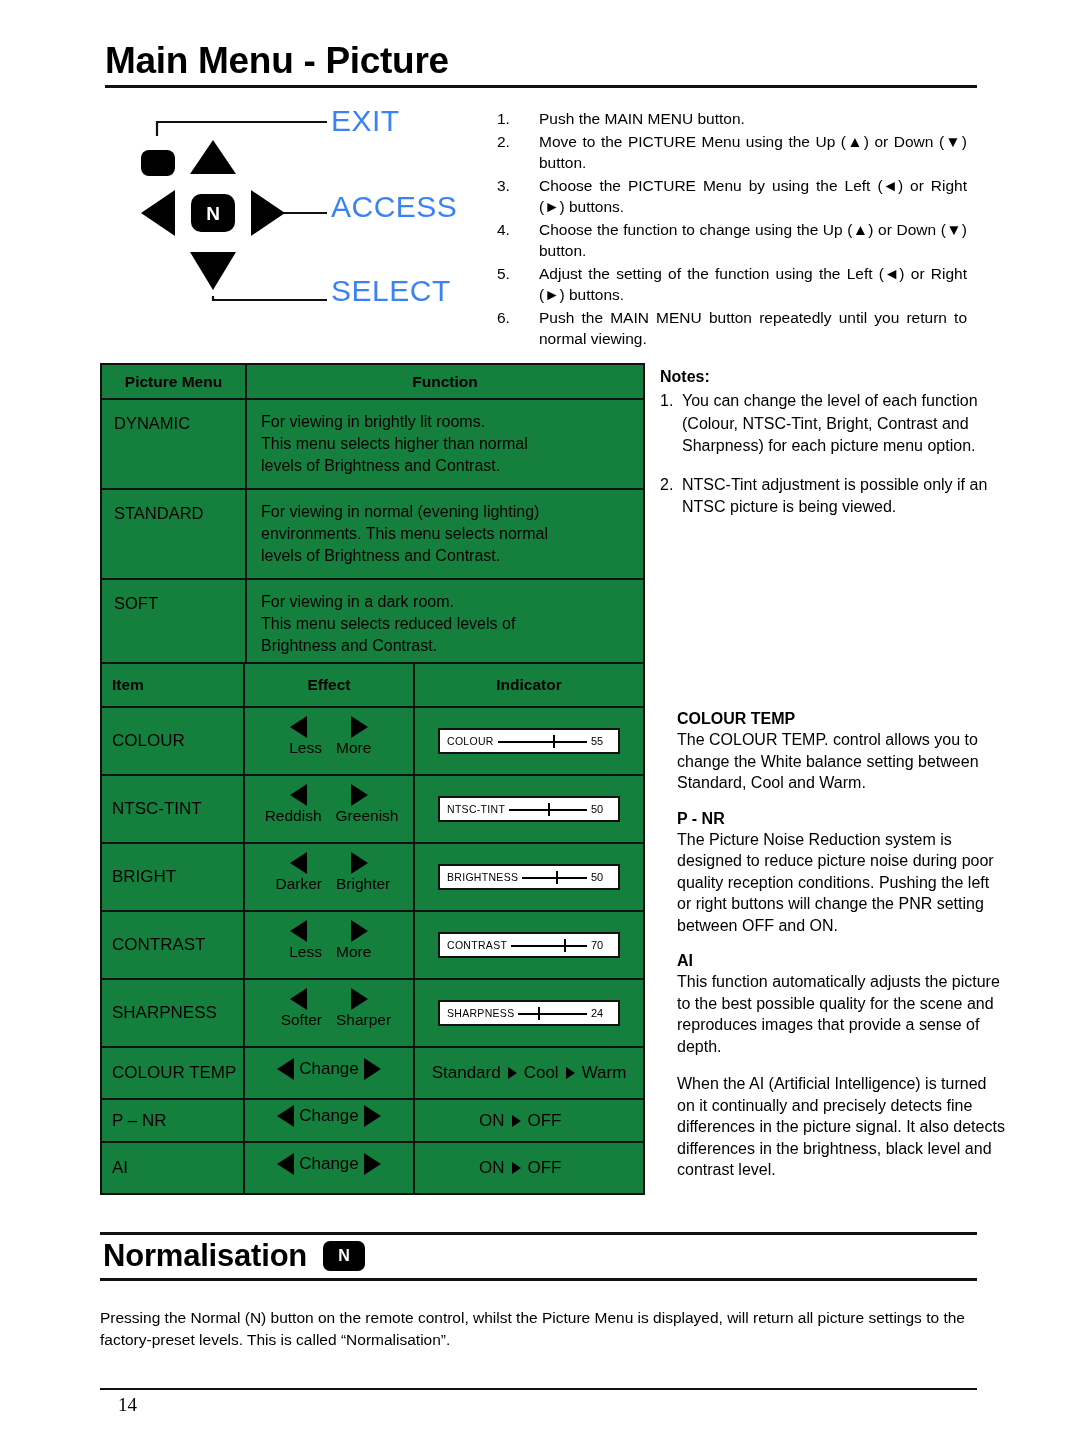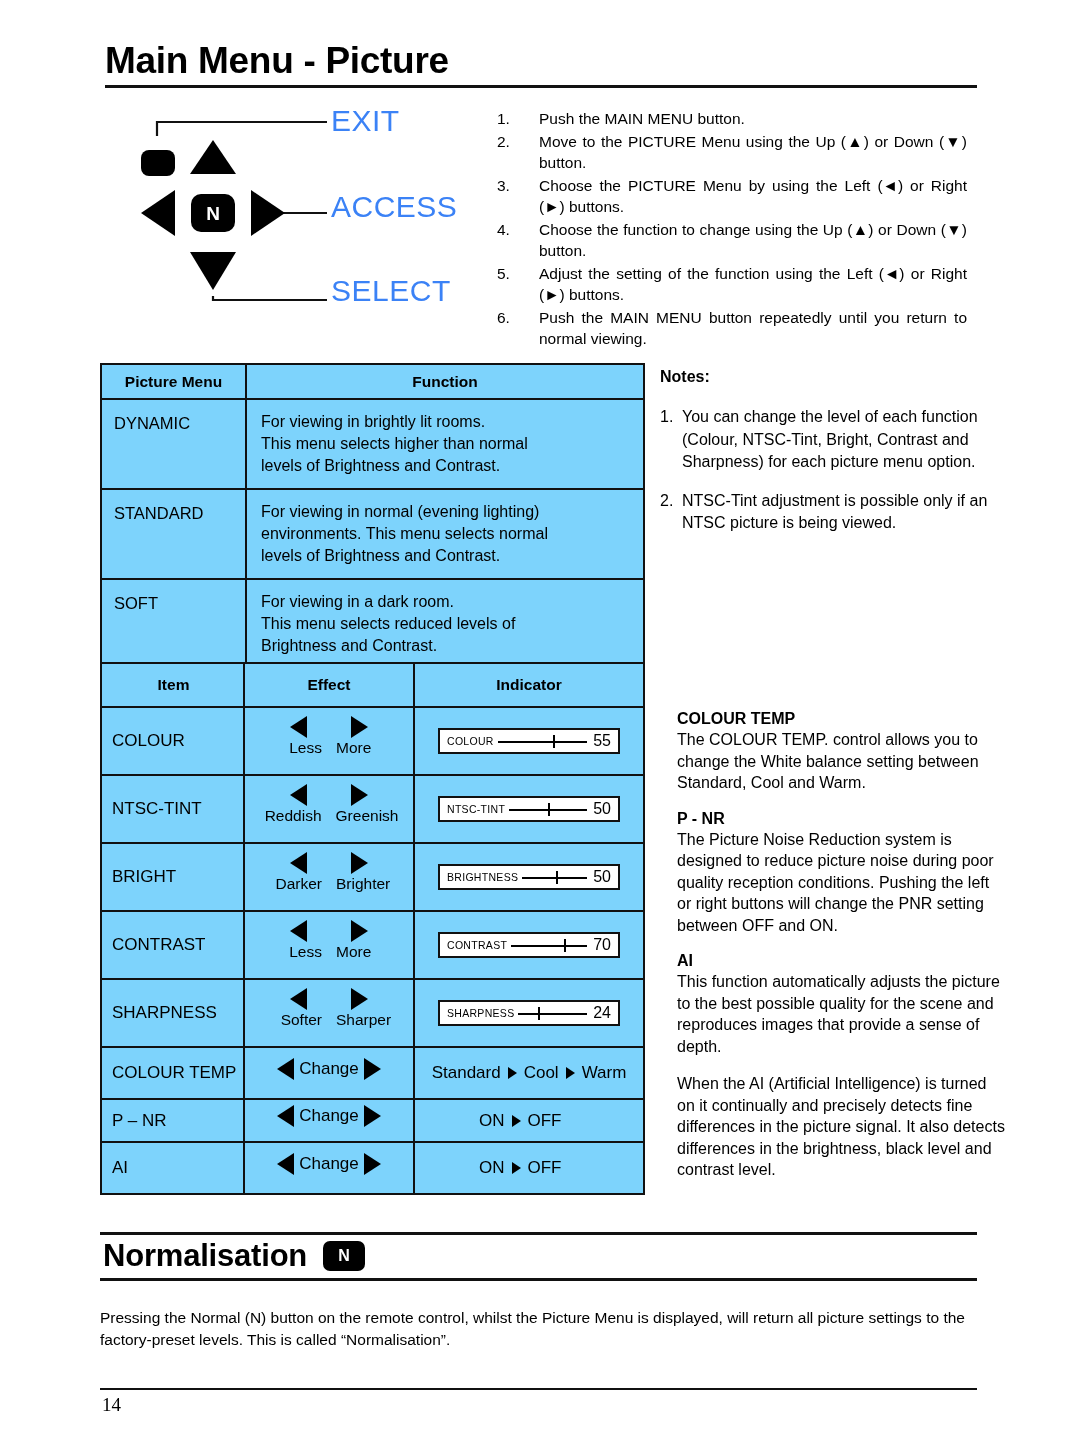--- a/index.html
+++ b/index.html
@@ -65,21 +65,21 @@
     line-height: 21.5px;
     text-align: justify;
     text-justify: inter-word;
   }
   .step-text.nojust { text-align: left; }
 
   
   table.doc-table {
     border-collapse: collapse;
     width: 100%;
-    background: #7dd3fc;
+    background: #15803d;
   }
   table.doc-table td, table.doc-table th {
     border: 2px solid #111;
     padding: 0;
     vertical-align: middle;
   }
 
   
   .pm-table-wrap { position: absolute; left: 100px; top: 363px; width: 545px; }
   .pm-table th.hd {
@@ -98,34 +98,34 @@
   .pm-table td.func {
     font-size: 16px;
     line-height: 22px;
     padding: 11px 10px 11px 14px;
     vertical-align: top;
   }
   .pm-table td.func .l { display: block; }
 
   
   .notes { position: absolute; left: 660px; top: 368px; width: 340px; }
-  .notes-title { font-size: 16px; font-weight: bold; margin-bottom: 20px; }
+  .notes-title { font-size: 16px; font-weight: bold; margin-bottom: 4px; }
   .note-row { display: flex; margin-bottom: 16px; }
   .note-num { flex: 0 0 22px; font-size: 16px; line-height: 22.5px; }
   .note-text { flex: 1; font-size: 16px; line-height: 22.5px; }
 
   
   .it-table-wrap { position: absolute; left: 100px; top: 662px; width: 545px; }
   .it-table th.hd {
     font-size: 15.5px;
     font-weight: bold;
     height: 44px;
     padding: 3px 8px;
   }
-  .it-table th.hd.left { text-align: center; padding-left: 10px; }
+  .it-table th.hd.left { text-align: left; padding-left: 10px; }
   .it-table th.hd.center { text-align: center; }
 
   .it-table td.item {
     font-size: 17px;
     padding-left: 10px;
     width: 143px;
     height: 68px;
   }
   .it-table td.effect { width: 170px; text-align: center; padding: 5px 0 14px; }
   .it-table td.indic  { padding: 0 6px; }
@@ -193,21 +193,21 @@
     background: #000;
     left: 0; right: 0;
   }
   .osd-tick {
     position: absolute;
     top: 1px;
     width: 2px;
     height: 13px;
     background: #000;
   }
-  .osd-val { font-size: 16px; width: 20px; text-align: right; }
+  .osd-val { font-size: 11px; width: 20px; }
 
   
   .descs { position: absolute; left: 677px; top: 710px; width: 330px; }
   .desc-h { font-size: 16px; font-weight: bold; margin-bottom: 1px; }
   .desc-p { font-size: 16px; line-height: 21.5px; margin: 0 0 16px 0; }
   .desc-p.tight { margin-bottom: 0; }
 
   
   .norm-block { position: absolute; left: 100px; top: 1232px; width: 877px; }
   .norm-rule-top { height: 3px; background: #111; }
@@ -231,21 +231,21 @@
     font-weight: bold;
   }
   .norm-rule-bot { height: 3px; background: #111; }
 
   .norm-body { position: absolute; left: 100px; top: 1307px; width: 877px; }
   .norm-body p { margin: 0; font-size: 15.5px; line-height: 22px; }
   .norm-body b { font-weight: bold; font-style: italic; }
 
   
   .footer-rule { position: absolute; left: 100px; top: 1388px; width: 877px; height: 2px; background: #111; }
-  .page-num { position: absolute; left: 102px; top: 1394px; font-size: 19px; font-family: "Liberation Serif", serif; }
+  .page-num { position: absolute; left: 118px; top: 1394px; font-size: 19px; font-family: "Liberation Serif", serif; }
 </style>
 </head>
 <body>
 
 <div class="page">
 
   <div class="title-block">
     <div class="page-title">Main Menu - Picture</div>
     <div class="title-rule"></div>
   </div>

